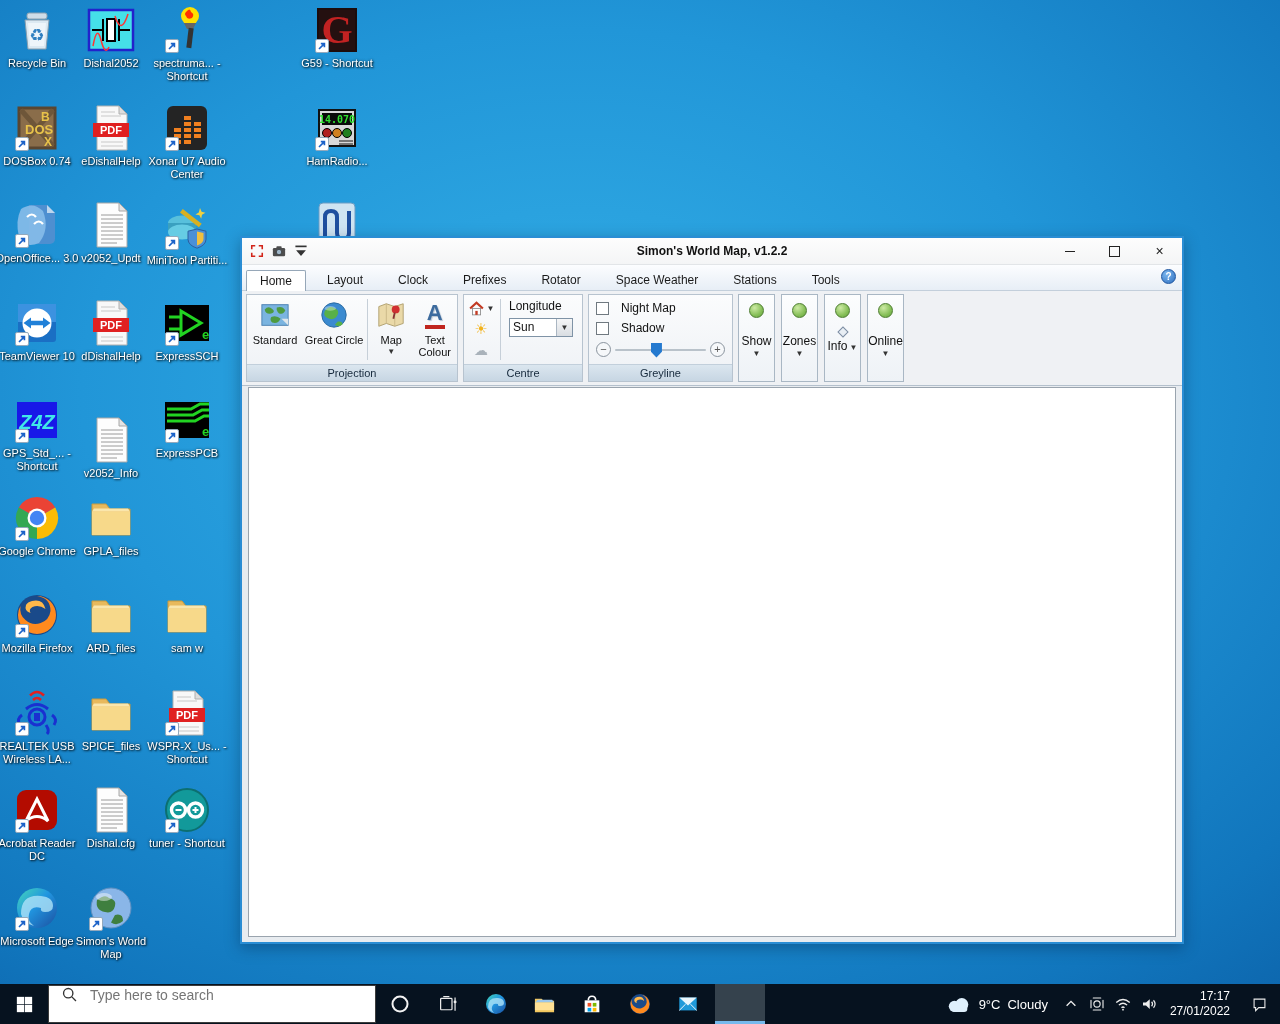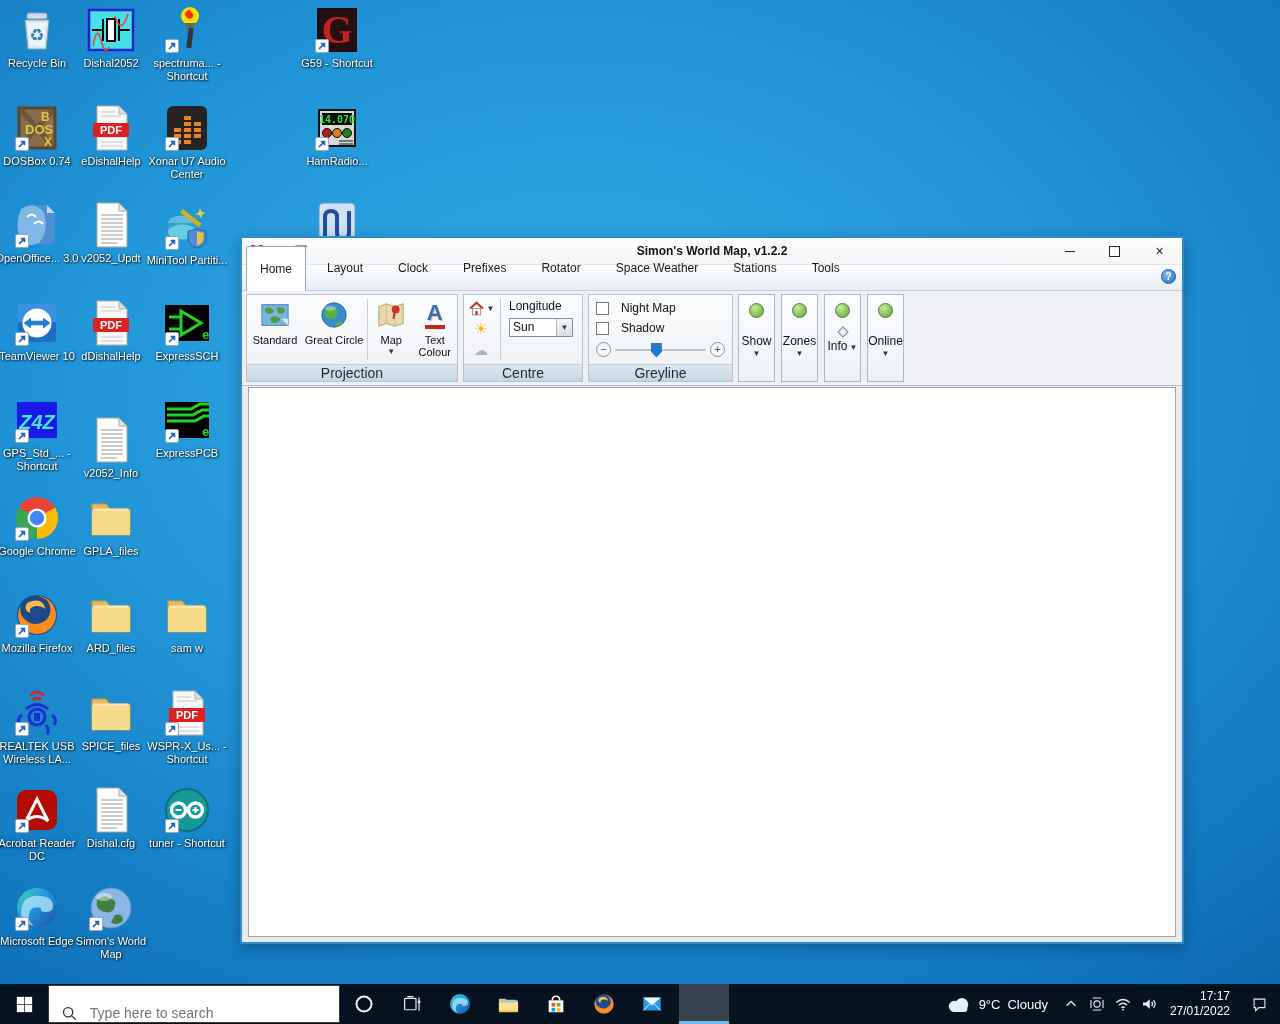--- a/index.html
+++ b/index.html
@@ -26,33 +26,33 @@
   .qat .qi{width:15px;height:15px;display:flex;align-items:center;justify-content:center;}
   .qat svg{width:14px;height:14px;display:block;}
   .win-title{position:absolute;left:0;right:0;text-align:center;font-size:12px;font-weight:700;color:#111;pointer-events:none;}
   .win-controls{margin-left:auto;display:flex;height:100%;}
   .wc{width:45px;height:100%;display:flex;align-items:center;justify-content:center;color:#222;font-size:14px;}
   .wc .minbar{width:10px;border-top:1.4px solid #222;display:block;}
   .wc .maxbox{width:9px;height:9px;border:1.2px solid #222;display:block;}
   
   .tabstrip{height:25px;background:linear-gradient(#fcfdff,#e7eef6);border-bottom:1px solid #c3cfdb;
     display:flex;align-items:flex-end;padding:0 4px;position:relative;}
-  .tab{height:20px;line-height:20px;padding:12px 13px;margin-right:7px;font-size:12px;color:#1a1a1a;
+  .tab{height:20px;line-height:20px;padding:0 13px;margin-right:7px;font-size:12px;color:#1a1a1a;
     border:1px solid transparent;border-bottom:none;}
   .tab.active{background:#fff;border-color:#96a7b8;border-radius:2px 2px 0 0;position:relative;top:1px;}
   .help-btn{position:absolute;right:6px;top:4px;width:15px;height:15px;border-radius:50%;
     background:radial-gradient(circle at 35% 30%,#7db8ef,#2e6fc0);color:#fff;font-size:10px;font-weight:700;
     display:flex;align-items:center;justify-content:center;border:1px solid #1d55a0;box-sizing:border-box;}
   
   .ribbon{height:95px;background:#eff1f4;border-bottom:1px solid #b4c0cc;display:flex;gap:5px;
     padding:3px 4px;box-sizing:border-box;align-items:stretch;}
   .rgroup{border:1px solid #b7c3cf;background:linear-gradient(#fbfcfd,#eef1f5);
     display:flex;flex-direction:column;box-sizing:border-box;}
   .rbody{flex:1;display:flex;}
-  .rlabel{height:16px;line-height:16px;text-align:center;font-size:14px;color:#16293c;
+  .rlabel{height:16px;line-height:16px;text-align:center;font-size:11px;color:#16293c;
     background:linear-gradient(#dbe6ef,#c7d6e3);border-top:1px solid #c2cfdb;}
   .g-projection{width:212px;}
   .g-centre{width:120px;}
   .g-greyline{width:145px;}
   .bigbtn{display:flex;flex-direction:column;align-items:center;padding-top:5px;font-size:11px;color:#111;}
   .bigbtn .bicon{width:30px;height:30px;margin-bottom:4px;}
   .bigbtn .bicon svg{width:100%;height:100%;}
   .bb-standard{width:58px;}
   .bb-great{width:64px;}
   .bb-map{width:44px;}
@@ -94,22 +94,22 @@
   .dia{width:6px;height:6px;border:1px solid #7c8da2;background:#e8eef4;transform:rotate(45deg);margin:10px auto 0;}
   .trow{margin-top:3px;font-size:12px;color:#111;display:flex;align-items:center;gap:2px;}
   .trow .arr{margin-top:2px;}
   
   .map-area{position:absolute;left:6px;right:6px;top:149px;bottom:5px;background:#fff;border:1px solid #9aa4ae;}
   
   #taskbar{position:absolute;left:0;bottom:0;width:1280px;height:40px;background:#06121f;z-index:10;
     display:flex;align-items:center;}
   .tbtn{width:48px;height:40px;display:flex;align-items:center;justify-content:center;flex:0 0 auto;}
   .tbtn svg{display:block;}
-  #search-box{width:292px;height:38px;background:#fff;border:1px solid #3c3c3c;box-sizing:border-box;
-    display:flex;align-items:flex-end;flex:0 0 auto;}
+  #search-box{width:328px;height:38px;background:#fff;border:1px solid #3c3c3c;box-sizing:border-box;
+    display:flex;align-items:flex-start;flex:0 0 auto;}
   #search-box svg{margin:0 10px 0 12px;}
   #search-box input{border:none;outline:none;font-size:14px;color:#444;width:250px;
     font-family:"Liberation Sans","DejaVu Sans",sans-serif;background:transparent;}
   .active-app{width:50px;height:40px;margin-left:3px;background:#35424d;position:relative;flex:0 0 auto;}
   .active-app .underline{position:absolute;left:0;right:0;bottom:0;height:3px;background:#76b9ed;}
   .tray{margin-left:auto;display:flex;align-items:center;height:40px;}
   .weather{display:flex;align-items:center;gap:7px;color:#fff;font-size:13px;padding:0 10px;}
   .trayic{width:26px;height:40px;display:flex;align-items:center;justify-content:center;}
   .clockbox{padding:0 8px;color:#fff;font-size:12px;text-align:right;line-height:1.25;}
   .notif{width:42px;height:40px;display:flex;align-items:center;justify-content:center;}

